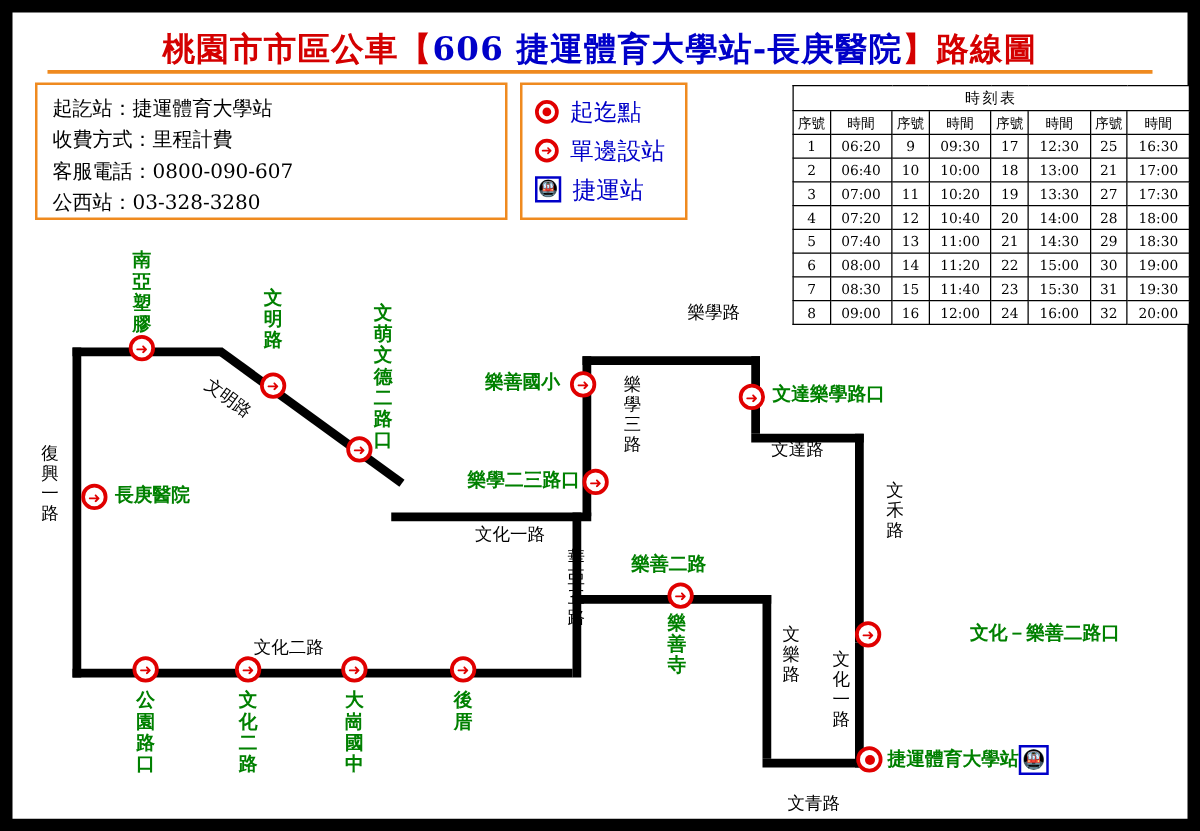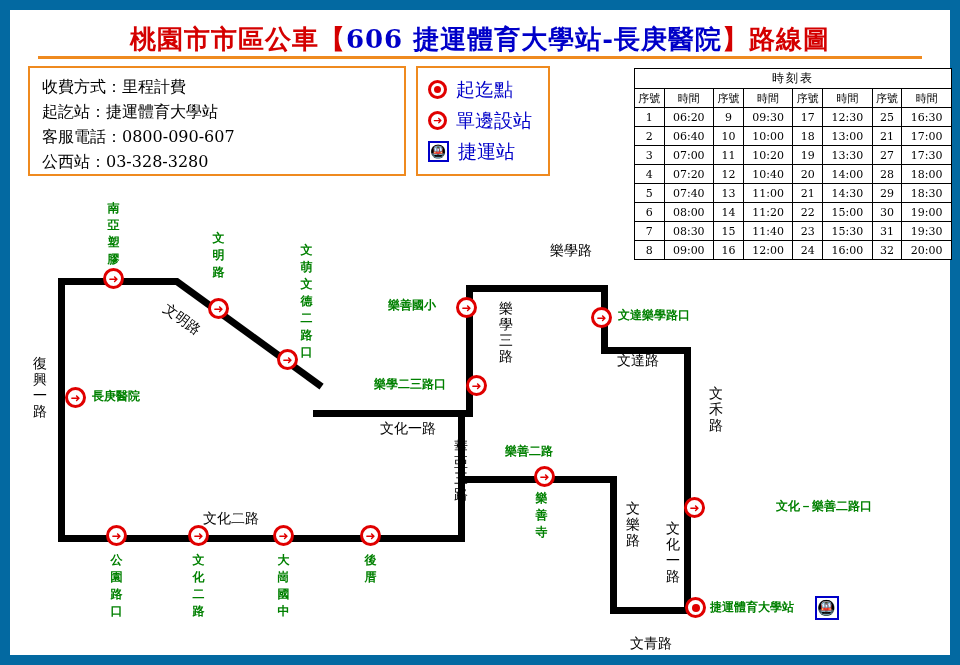--- a/index.html
+++ b/index.html
@@ -5,21 +5,21 @@
   html,body{margin:0;padding:0;}
   body{
     width:960px;height:665px;
     background:#ffffff;
     font-family:"DejaVu Sans","Liberation Sans",sans-serif;
     overflow:hidden;
   }
   #page{
     position:relative;width:960px;height:665px;
     box-sizing:border-box;
-    border:10px solid #0369a1;
+    border:10px solid #000000;
     background:#ffffff;
   }
   
   #title{
     position:absolute;left:0;top:12px;width:940px;
     text-align:center;
     font-family:"DejaVu Serif","Liberation Serif",serif;
     font-weight:bold;font-size:26px;letter-spacing:1px;
     white-space:nowrap;
   }
@@ -93,21 +93,21 @@
   .node{
     position:absolute;width:21px;height:21px;border-radius:50%;
     border:3px solid #e00000;background:#fff;box-sizing:border-box;
     display:flex;align-items:center;justify-content:center;
     color:#e00000;font-size:12px;line-height:1;z-index:5;
   }
   .node.start i{width:8px;height:8px;border-radius:50%;background:#e00000;display:block;}
   .lbl{
     position:absolute;color:#008000;
     font-family:"DejaVu Serif","Liberation Serif",serif;
-    font-weight:bold;font-size:12px;line-height:17px;white-space:nowrap;z-index:6;
+    font-weight:bold;font-size:15px;line-height:17px;white-space:nowrap;z-index:6;
   }
   .lbl.v{white-space:normal;width:17px;text-align:center;}
   .rd{
     position:absolute;color:#000;
     font-family:"DejaVu Serif","Liberation Serif",serif;
     font-size:14px;line-height:16px;white-space:nowrap;z-index:4;
   }
   .rd.v{white-space:normal;width:16px;text-align:center;}
   .rot{transform-origin:left top;}
   .mrt-box{
@@ -120,22 +120,22 @@
 <body>
 
 <div id="page">
 
   <div id="title">
     <span class="red">桃園市市區公車</span><span class="red">【</span><span class="blue">606 捷運體育大學站-長庚醫院</span><span class="red">】</span><span class="red">路線圖</span>
   </div>
   <div id="title-rule"></div>
 
   <div id="info-box">
+    <div class="line">起訖站：捷運體育大學站</div>
     <div class="line">收費方式：里程計費</div>
-    <div class="line">起訖站：捷運體育大學站</div>
     <div class="line">客服電話：0800-090-607</div>
     <div class="line">公西站：03-328-3280</div>
   </div>
 
   <div id="legend-box">
     <div class="legend-row">
       <span class="m-start">
           <i></i>
         </span>
       <span class="legend-label">起迄點</span>

